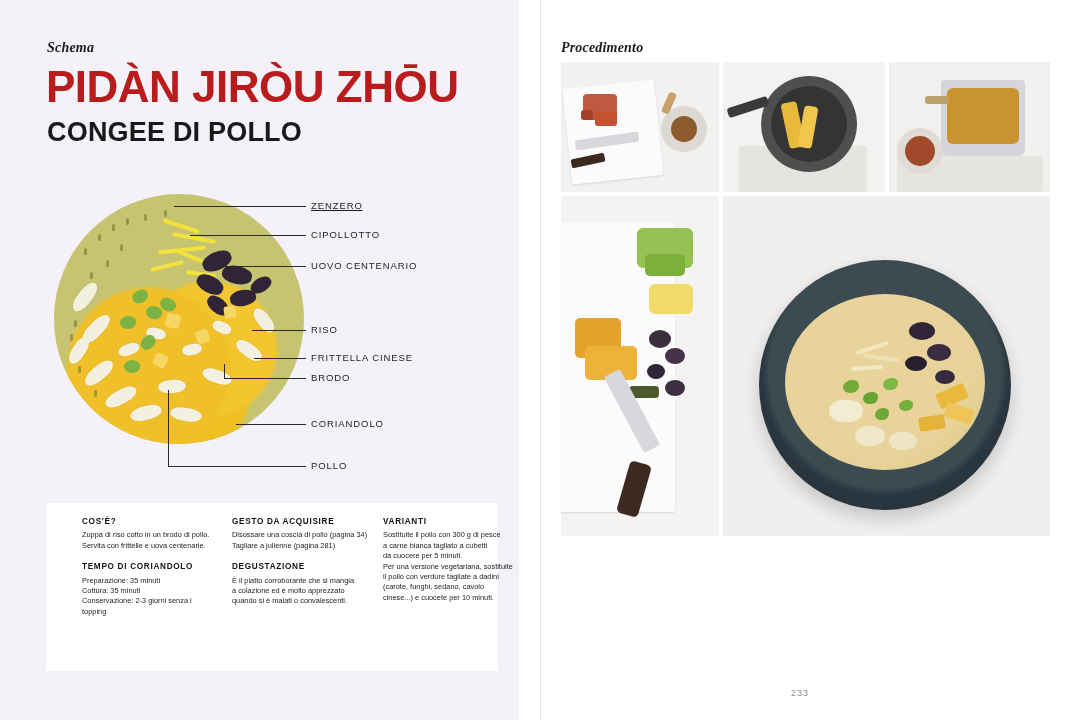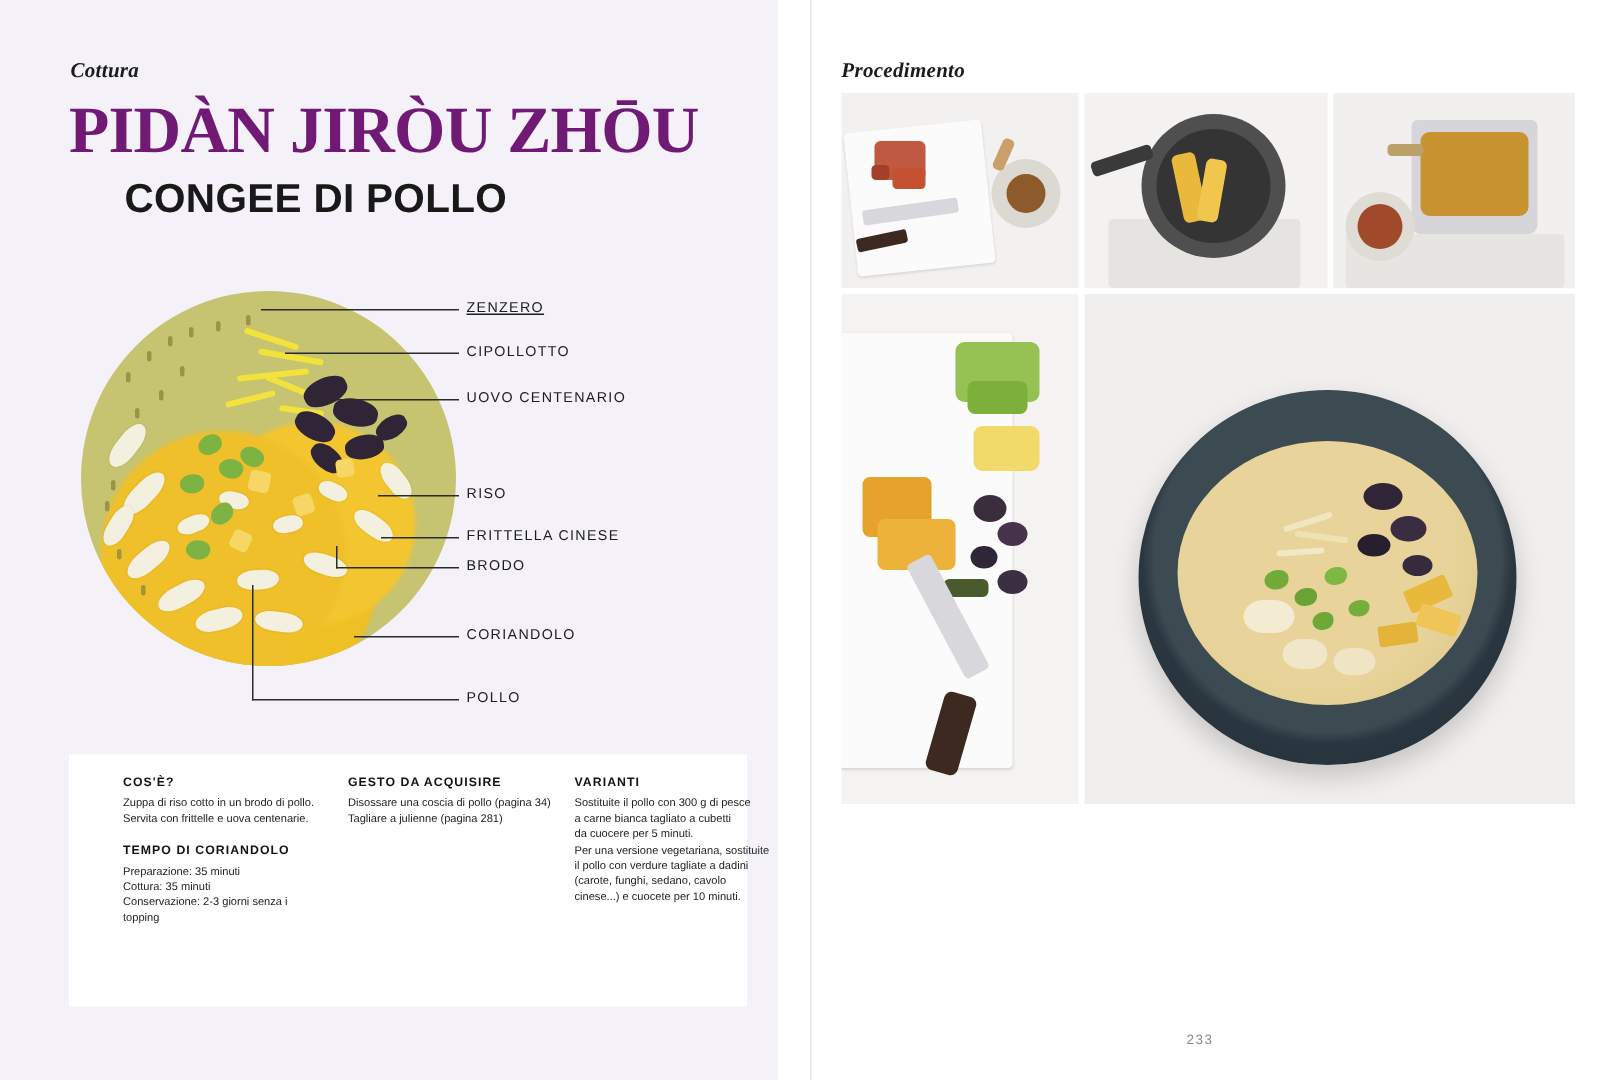--- a/index.html
+++ b/index.html
@@ -29,37 +29,36 @@
     font-family:"Liberation Serif", serif;
     font-style:italic;
     font-weight:bold;
     font-size:14px;
     color:#1b1b1b;
     letter-spacing:0.2px;
   }
   .title-main {
     position:absolute;
     left:46px; top:64px;
-    font-family:Liberation Serif, serif;
+    font-family:Liberation Sans, sans-serif;
     font-weight:bold;
     font-size:44px;
     line-height:46px;
     letter-spacing:-0.5px;
-    color:#701a75;
+    color:#b91c1c;
     white-space:nowrap;
   }
   .title-sub {
     position:absolute;
     left:47px; top:117px;
     font-weight:bold;
     font-size:27px;
     letter-spacing:0.2px;
     color:#191919;
     white-space:nowrap;
-    margin-left:36px;
   }
 
   
   .schema-wrap { position:absolute; left:28px; top:178px; width:300px; height:310px; }
   .bowl {
     position:absolute; left:26px; top:16px;
     width:250px; height:250px;
     border-radius:50%;
     background:#c6c371;
     overflow:hidden;
@@ -148,21 +147,21 @@
     position:absolute; left:540px; top:0; width:1px; height:720px; background:#e6e4ec;
   }
 </style>
 </head>
 <body>
 
 <div class="spread">
 
   <div class="page-left">
 
-    <div class="section-label" style="left:47px; top:40px;">Cottura</div>
+    <div class="section-label" style="left:47px; top:40px;">Schema</div>
 
     <div class="title-main">PIDÀN JIRÒU ZHŌU</div>
     <div class="title-sub">CONGEE DI POLLO</div>
 
     <div class="schema-wrap">
       <div class="bowl">
         <div class="congee"></div>
 
         <div class="speck" style="left:30px; top:54px;"></div>
         <div class="speck" style="left:44px; top:40px;"></div>
@@ -259,20 +258,26 @@
           <p>Conservazione: 2-3 giorni senza i topping</p>
         </div>
       </div>
 
       <div class="lcol" style="left:162px; width:138px;">
         <div class="block">
           <h4>GESTO DA ACQUISIRE</h4>
           <p>Disossare una coscia di pollo (pagina 34)</p>
           <p>Tagliare a julienne (pagina 281)</p>
         </div>
+        <div class="block">
+          <h4>DEGUSTAZIONE</h4>
+          <p>È il piatto corroborante che si mangia</p>
+          <p>a colazione ed è molto apprezzato</p>
+          <p>quando si è malati o convalescenti.</p>
+        </div>
       </div>
 
       <div class="lcol" style="left:313px; width:132px;">
         <div class="block">
           <h4>VARIANTI</h4>
           <p>Sostituite il pollo con 300 g di pesce</p>
           <p>a carne bianca tagliato a cubetti</p>
           <p>da cuocere per 5 minuti.</p>
           <p>Per una versione vegetariana, sostituite</p>
           <p>il pollo con verdure tagliate a dadini</p>

